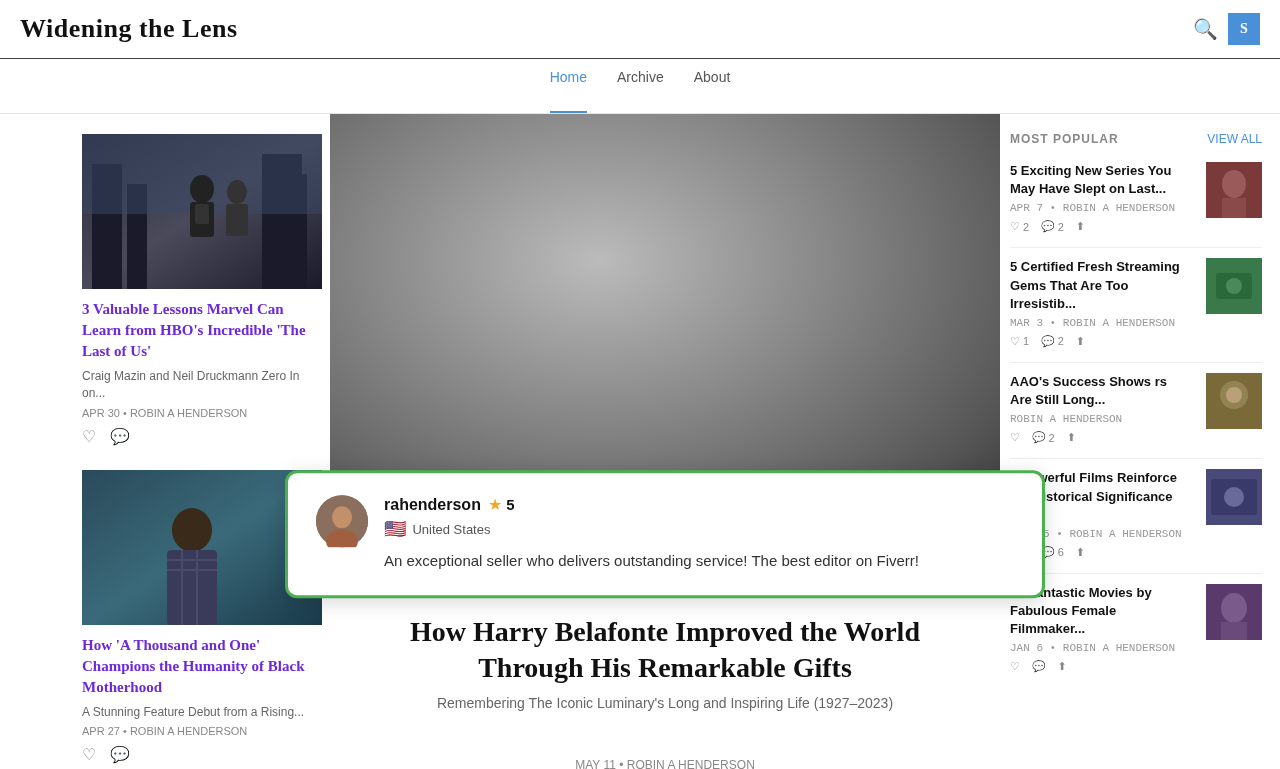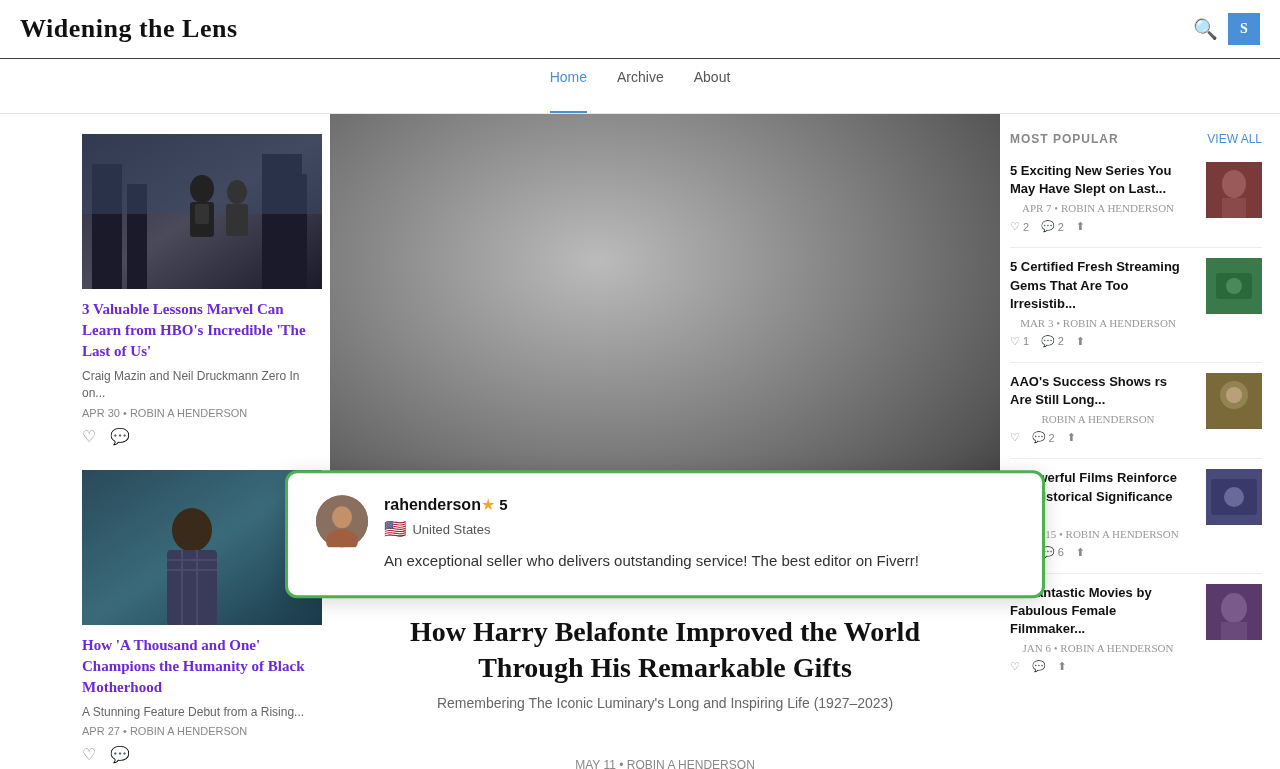--- a/index.html
+++ b/index.html
@@ -33,21 +33,21 @@
     
     .center-col { flex: 1; padding: 0; position: relative; }
     
     .featured-img-bw { width: 100%; height: 420px; background: #888; position: relative; overflow: hidden; }
     .featured-img-bw::before { content: ''; position: absolute; inset: 0; background: radial-gradient(ellipse at 40% 35%, #bbb 0%, #888 40%, #555 80%, #333 100%); }
 
     .review-overlay { position: absolute; top: 420px; left: 50%; transform: translateX(-50%) translateY(-50%); background: white; border: 3px solid #4caf50; border-radius: 12px; padding: 22px 28px; width: 760px; z-index: 10; box-shadow: 0 4px 20px rgba(0,0,0,0.15); }
     .review-inner { display: flex; align-items: flex-start; gap: 16px; }
     .review-avatar-placeholder { width: 52px; height: 52px; border-radius: 50%; background: linear-gradient(135deg, #8B6F5E, #6B4F3E); }
     .review-content { flex: 1; }
-    .review-top { display: flex; align-items: flex-end; gap: 0; margin-bottom: 4px; }
+    .review-top { display: flex; align-items: flex-end; gap: 7px; margin-bottom: 4px; }
     .review-username { font-size: 16px; font-weight: 700; color: #111; font-family: Arial, sans-serif; }
     .review-stars { display: flex; align-items: center; gap: 4px; }
     .star-icon { color: #f5a623; font-size: 16px; }
     .review-score { font-size: 15px; font-weight: 700; color: #111; font-family: Arial, sans-serif; }
     .review-flag { display: flex; align-items: center; gap: 6px; margin-bottom: 10px; }
     .flag-emoji { font-size: 18px; }
     .review-country { font-size: 13px; color: #555; font-family: Arial, sans-serif; text-align: right; }
     .review-text { font-size: 15px; color: #333; font-family: Arial, sans-serif; line-height: 1.5; }
 
     .featured-article-info { padding: 20px 30px 10px; text-align: center; margin-top: 60px; }
@@ -57,21 +57,21 @@
     .featured-article-actions { display: flex; gap: 18px; align-items: center; justify-content: center; }
 
     
     .right-col { width: 280px; padding: 18px 18px 18px 10px; flex-shrink: 0; }
     .popular-header { display: flex; justify-content: space-between; align-items: center; margin-bottom: 16px; }
     .popular-title { font-size: 12px; font-weight: 700; color: #888; letter-spacing: 1px; font-family: Arial, sans-serif; text-transform: uppercase; }
     .view-all { font-size: 12px; color: #4a90d9; cursor: pointer; font-family: Arial, sans-serif; }
     .popular-item { display: flex; gap: 20px; margin-bottom: 14px; }
     .popular-item-content { flex: 1; }
     .popular-item-title { font-size: 13px; font-weight: 600; color: #111; line-height: 1.4; margin-bottom: 4px; font-family: Arial, sans-serif; }
-    .popular-item-meta { font-size: 11px; color: #999; font-family: Liberation Serif, serif; margin-bottom: 6px; text-align: center; }
+    .popular-item-meta { font-size: 11px; color: #999; font-family: Liberation Mono, monospace; margin-bottom: 6px; }
     .popular-item-actions { display: flex; gap: 12px; align-items: center; }
     .popular-item-action { font-size: 11px; color: #888; display: flex; align-items: center; gap: 3px; cursor: pointer; font-family: Arial, sans-serif; }
     .popular-thumb { width: 56px; height: 56px; background: #aaa; flex-shrink: 0; object-fit: cover; }
     .popular-divider { border: none; border-top: 1px solid #eee; margin: 10px 0; }
 
     
     .thumb-lastofus { background: linear-gradient(135deg, #3a3a4a 0%, #5a5a6a 50%, #2a2a3a 100%); width: 240px; height: 155px; }
     .thumb-blackmom { background: linear-gradient(135deg, #3a5a7a 0%, #5a7a9a 50%, #2a4a6a 100%); width: 240px; height: 155px; }
     .thumb-series { background: linear-gradient(135deg, #7a3a3a 0%, #9a5a5a 50%, #6a2a2a 100%); width: 56px; height: 56px; }
     .thumb-streaming { background: linear-gradient(135deg, #3a7a3a 0%, #5a9a5a 50%, #2a6a2a 100%); width: 56px; height: 56px; }

